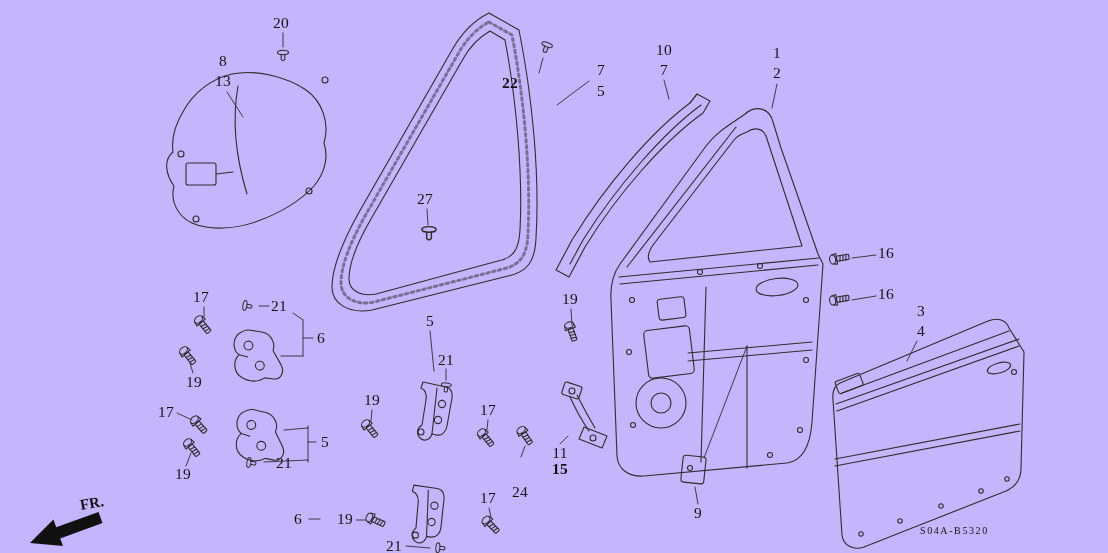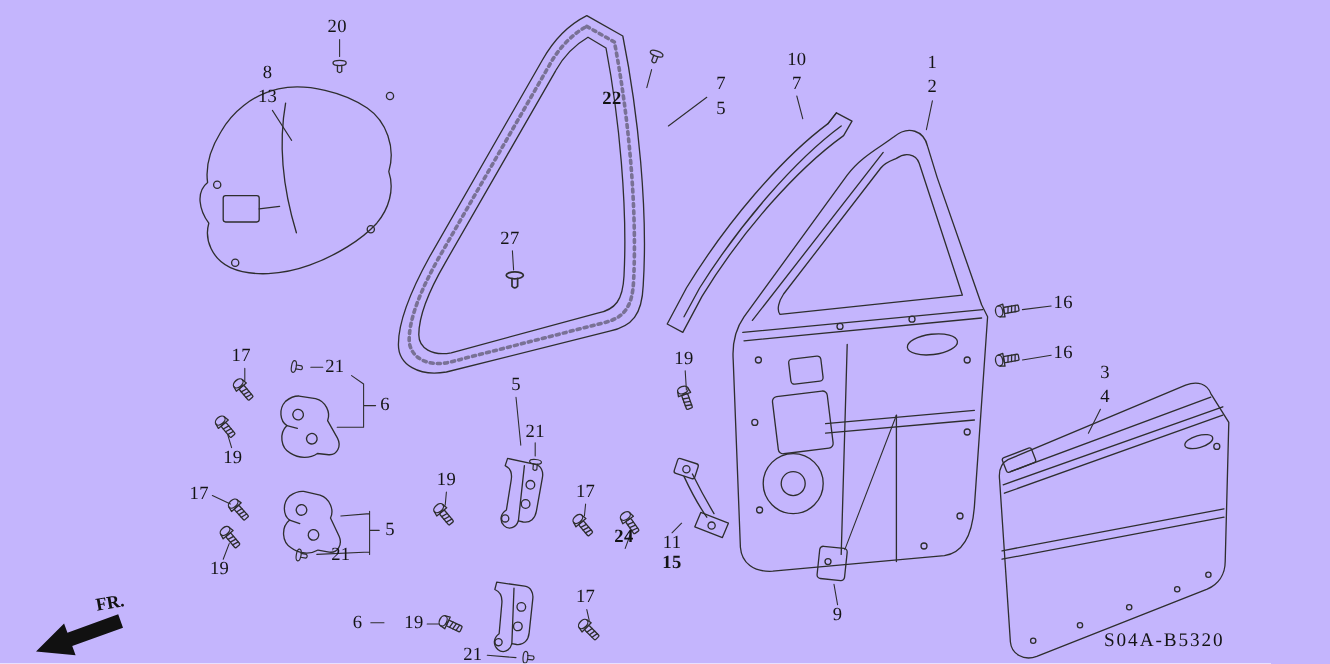--- a/index.html
+++ b/index.html
@@ -7,21 +7,21 @@
     position:relative;width:1108px;height:553px;background:#c4b5fd;
     font-family:"Liberation Serif", serif;overflow:hidden;
   }
   .stage svg{position:absolute;left:0;top:0;}
   .callout{
     position:absolute;transform:translate(-50%,-50%);
     font-size:15.5px;color:#141414;letter-spacing:0.3px;
     font-family:"Liberation Serif", serif;white-space:nowrap;
   }
   .diagram-code{
-    position:absolute;left:920px;top:525px;font-size:16px;color:#141414;
+    position:absolute;left:920px;top:525px;font-size:10px;color:#141414;
     letter-spacing:1.6px;font-family:"Liberation Serif", serif;
   }
   .fr-label{
     position:absolute;left:80px;top:495px;font-size:15px;color:#111;
     font-weight:700;transform:rotate(-10deg);
     font-family:"Liberation Serif", serif;
   }
 </style>
 </head>
 <body>
@@ -236,21 +236,21 @@
       <div class="callout" style="left: 321px; top: 338px;">6</div>
       <div class="callout" style="left: 194px; top: 382px;">19</div>
       <div class="callout" style="left: 166px; top: 412px;">17</div>
       <div class="callout" style="left: 325px; top: 442px;">5</div>
       <div class="callout" style="left: 284px; top: 463px;">21</div>
       <div class="callout" style="left: 183px; top: 474px;">19</div>
       <div class="callout" style="left: 430px; top: 321px;">5</div>
       <div class="callout" style="left: 446px; top: 360px;">21</div>
       <div class="callout" style="left: 372px; top: 400px;">19</div>
       <div class="callout" style="left: 488px; top: 410px;">17</div>
-      <div class="callout" style="left: 520px; top: 448px; font-weight: bold;">24</div>
+      <div class="callout" style="left: 520px; top: 492px;">24</div>
       <div class="callout" style="left: 560px; top: 453px; text-align: right;">11</div>
       <div class="callout" style="left: 560px; top: 469px; font-weight: bold;">15</div>
       <div class="callout" style="left: 698px; top: 513px;">9</div>
       <div class="callout" style="left: 298px; top: 519px;">6</div>
       <div class="callout" style="left: 345px; top: 519px;">19</div>
       <div class="callout" style="left: 394px; top: 546px;">21</div>
       <div class="callout" style="left: 488px; top: 498px;">17</div>
     </div>
 
   <div class="diagram-code">S04A-B5320</div>

